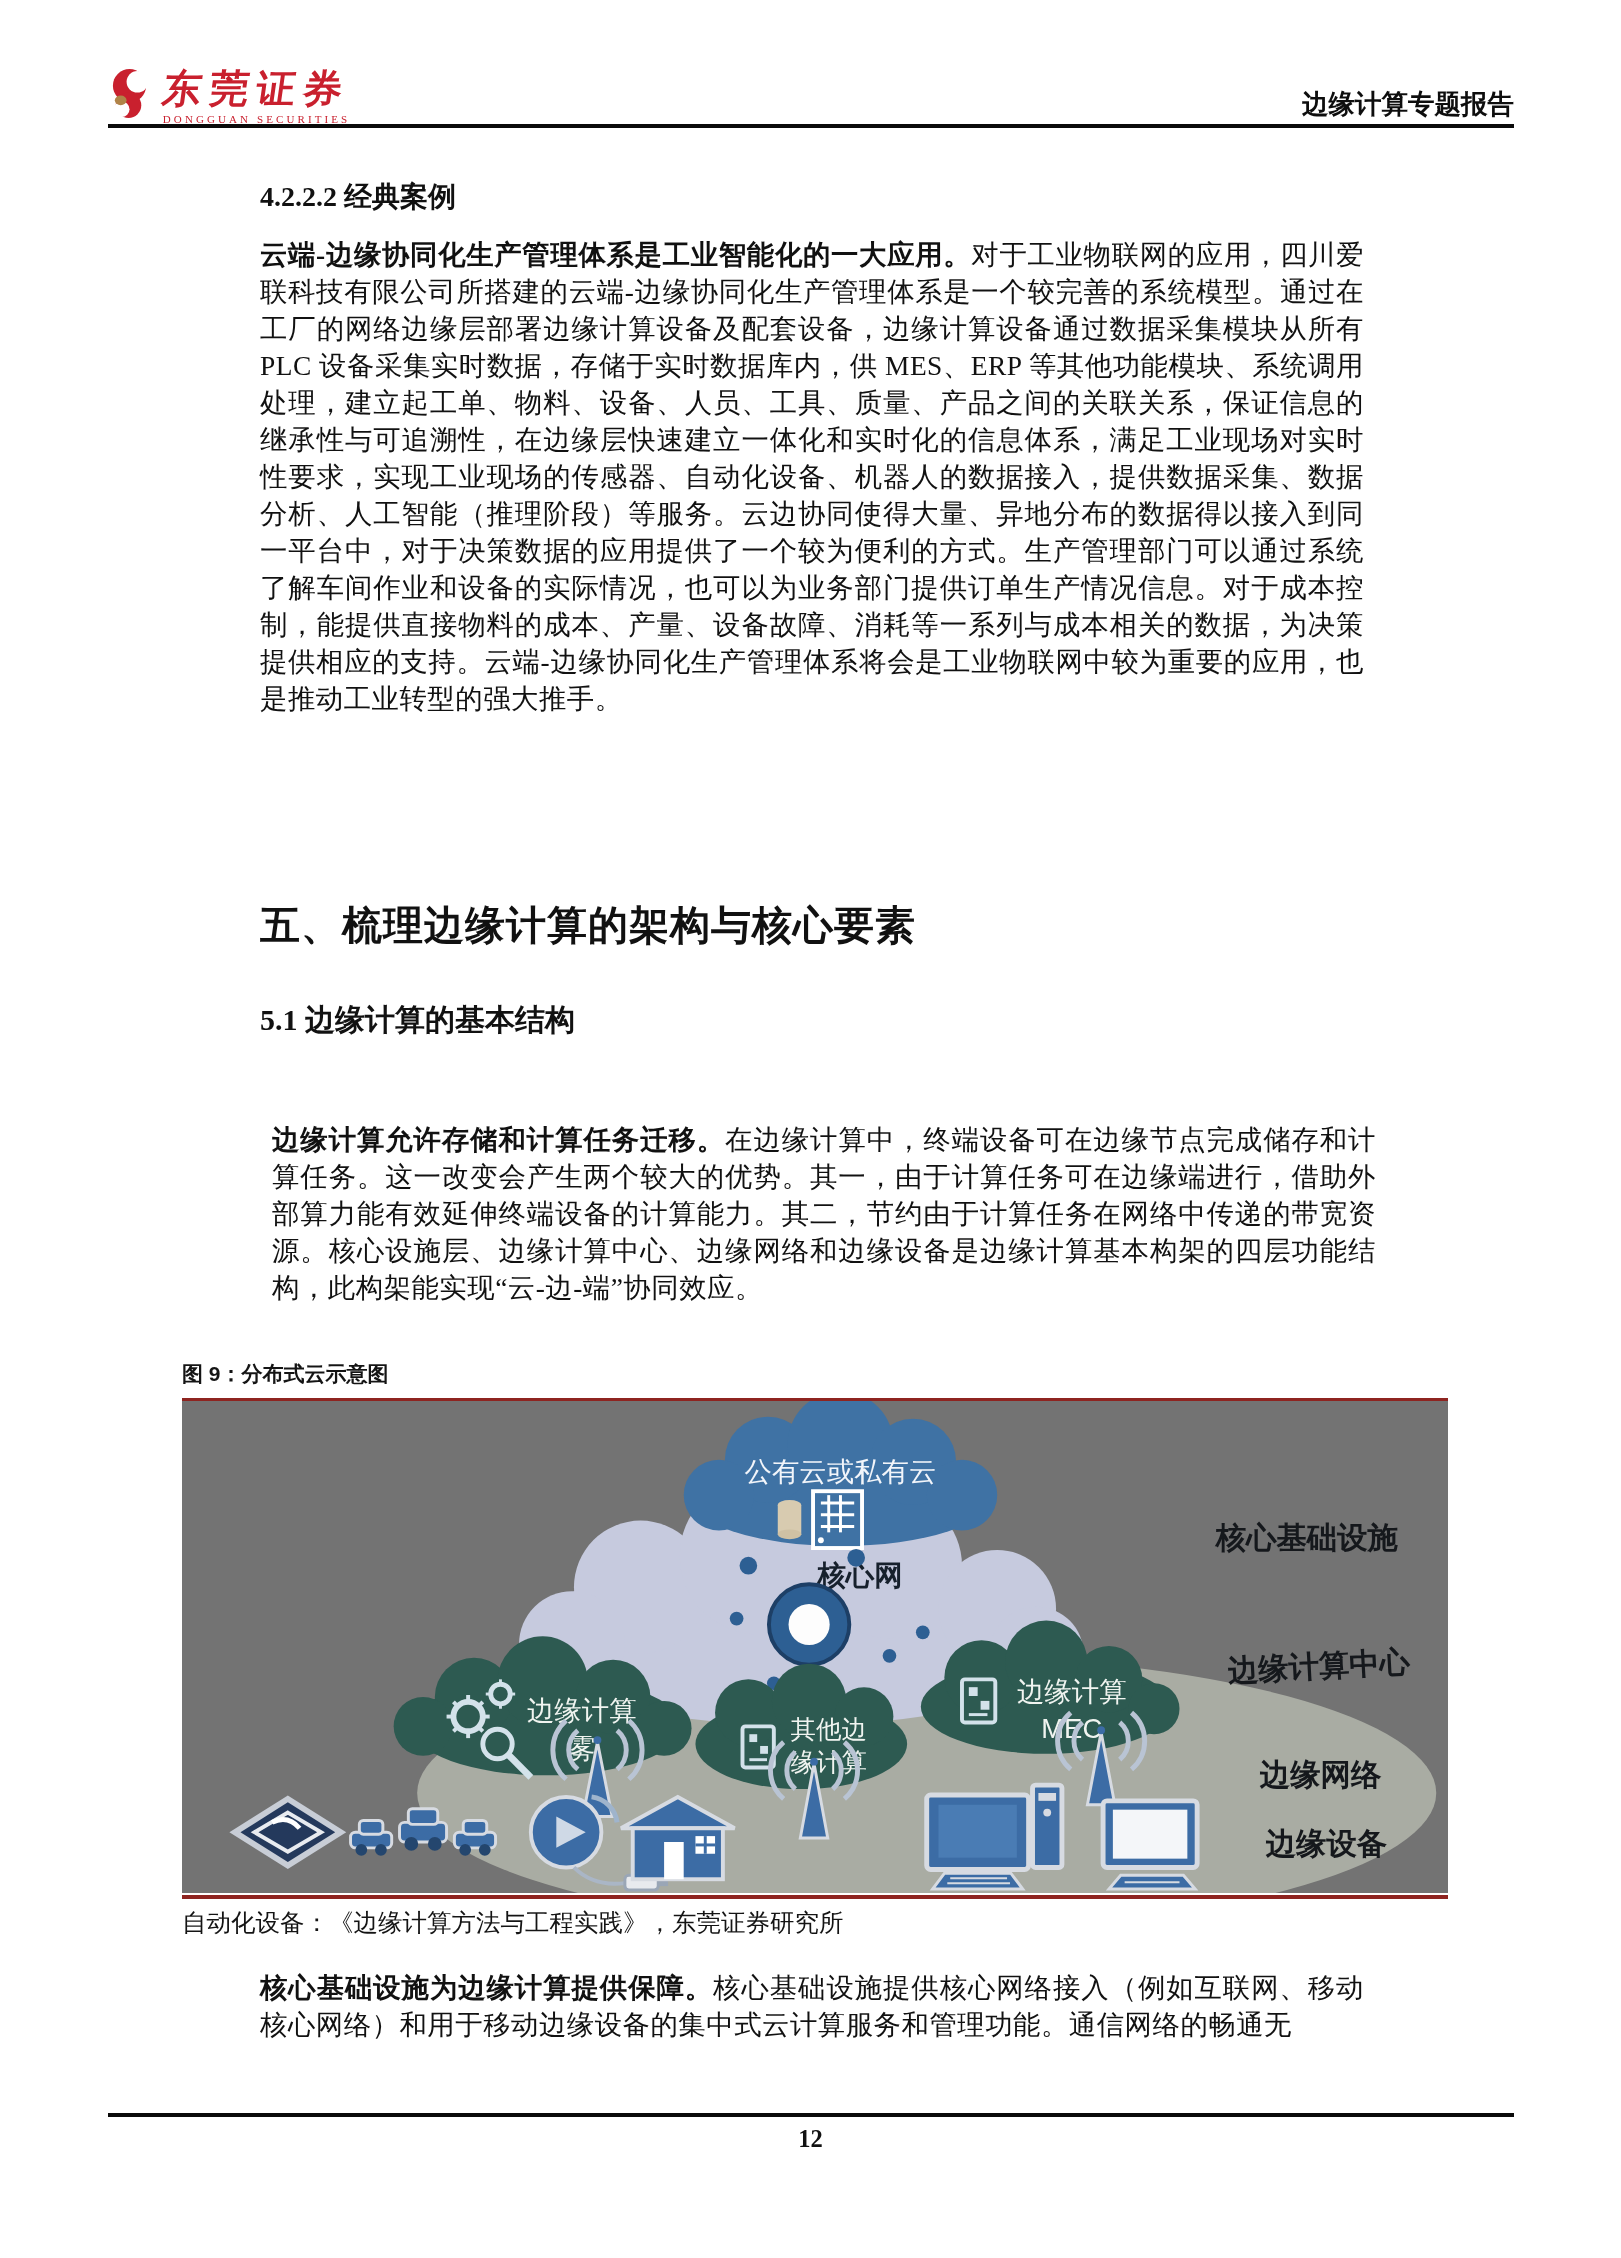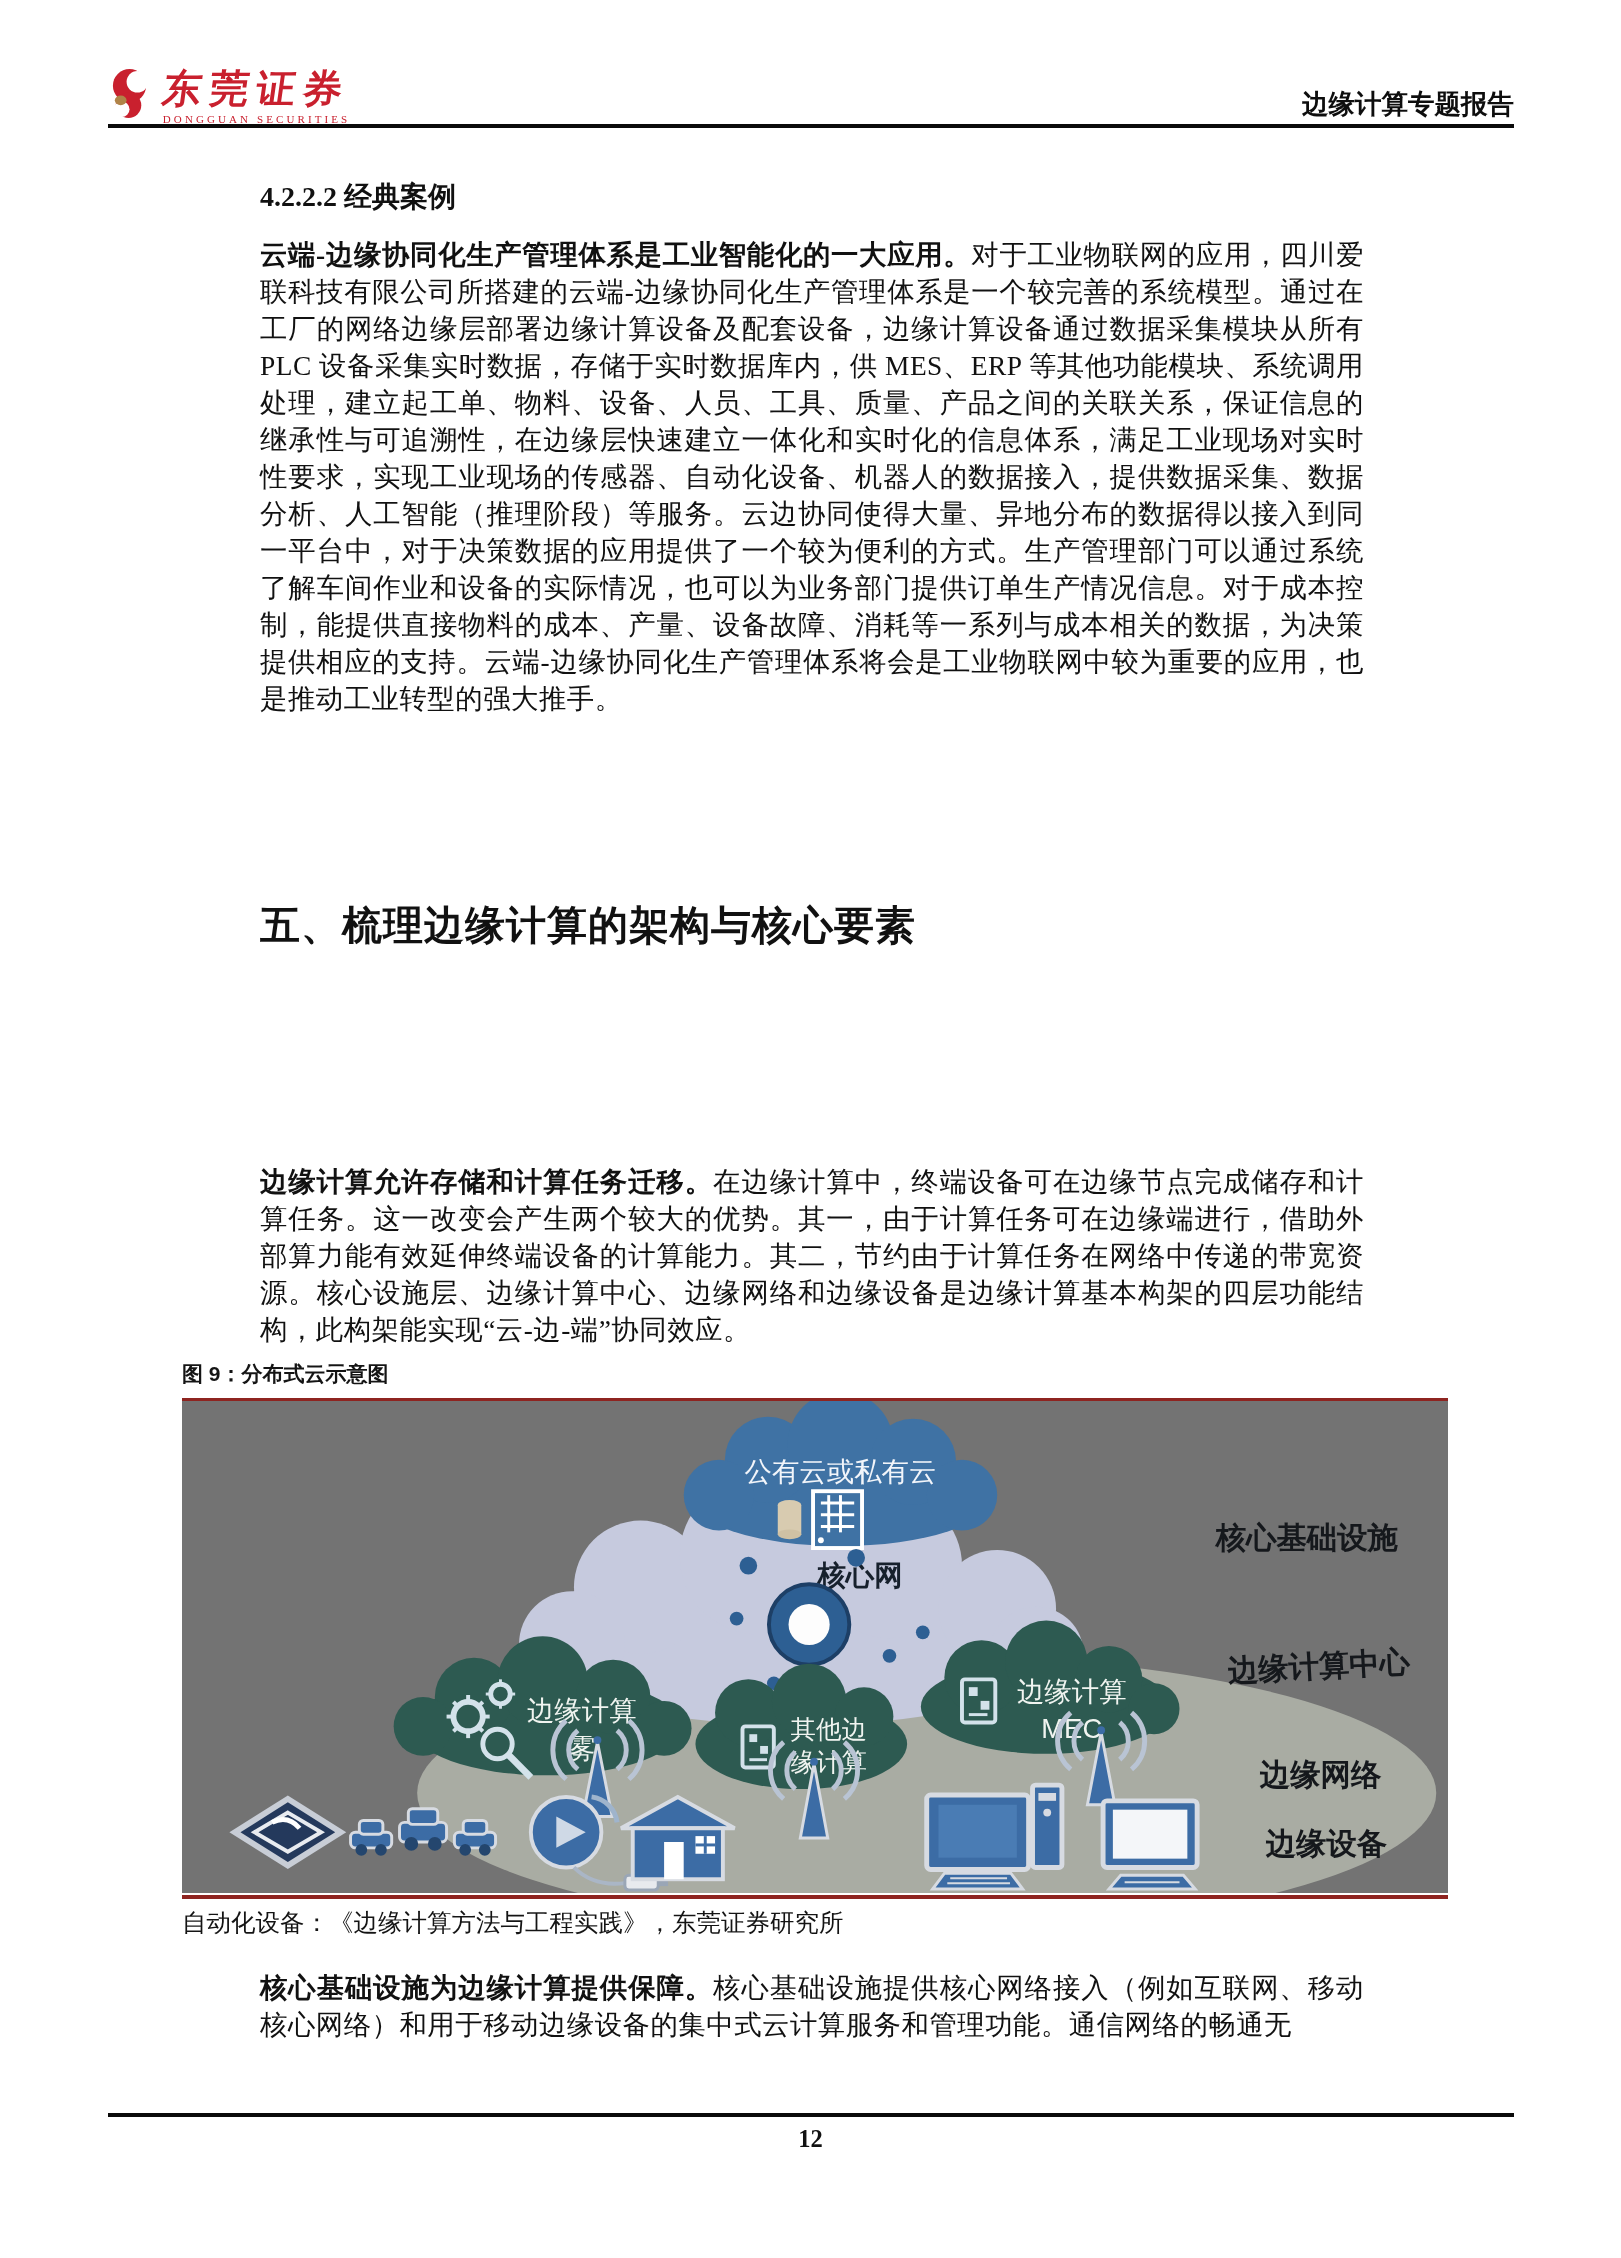--- a/index.html
+++ b/index.html
@@ -24,21 +24,21 @@
   }
   .header-rule{position:absolute;top:124px;left:108px;width:1406px;height:3.9px;background:#0a0a0a;}
   
   .col{position:absolute;left:260px;width:1104px;}
   .h4222{top:178px;font-size:28px;font-weight:bold;}
   .h-five{top:898px;font-size:40px;font-weight:bold;letter-spacing:1px;}
   .h-51{top:1000px;font-size:30px;font-weight:bold;}
   .body-p{font-size:27.4px;line-height:37px;text-align:justify;letter-spacing:0.5px;}
   .body-p .lead{font-weight:bold;}
   .p1{top:237px;}
-  .p2{top:1164px;}
+  .p2{top:1122px;margin-left:12px;}
   .p3{top:1970px;}
   
   .figure{position:absolute;left:182px;top:1360px;width:1266px;}
   .fig-caption{
     font-family:"Liberation Sans","DejaVu Sans",sans-serif;
     font-size:21px;font-weight:bold;color:#141414;padding-bottom:9.8px;
     border-bottom:3.9px solid #8e2420;
   }
   .fig-canvas{position:relative;width:1266px;height:492px;background:#737373;}
   .fig-rule-bottom{width:100%;height:3.9px;background:#8e2420;margin-top:2px;}
@@ -73,20 +73,21 @@
     </div>
     <div class="report-title">边缘计算专题报告</div>
   </div>
   <div class="header-rule"></div>
 
   <div class="col h4222">4.2.2.2 经典案例</div>
 
   <div class="col body-p p1"><span class="lead">云端-边缘协同化生产管理体系是工业智能化的一大应用。</span><span>对于工业物联网的应用，四川爱联科技有限公司所搭建的云端-边缘协同化生产管理体系是一个较完善的系统模型。通过在工厂的网络边缘层部署边缘计算设备及配套设备，边缘计算设备通过数据采集模块从所有 PLC 设备采集实时数据，存储于实时数据库内，供 MES、ERP 等其他功能模块、系统调用处理，建立起工单、物料、设备、人员、工具、质量、产品之间的关联关系，保证信息的继承性与可追溯性，在边缘层快速建立一体化和实时化的信息体系，满足工业现场对实时性要求，实现工业现场的传感器、自动化设备、机器人的数据接入，提供数据采集、数据分析、人工智能（推理阶段）等服务。云边协同使得大量、异地分布的数据得以接入到同一平台中，对于决策数据的应用提供了一个较为便利的方式。生产管理部门可以通过系统了解车间作业和设备的实际情况，也可以为业务部门提供订单生产情况信息。对于成本控制，能提供直接物料的成本、产量、设备故障、消耗等一系列与成本相关的数据，为决策提供相应的支持。云端-边缘协同化生产管理体系将会是工业物联网中较为重要的应用，也是推动工业转型的强大推手。</span></div>
 
   <div class="col h-five">五、梳理边缘计算的架构与核心要素</div>
+  <div class="col h-51">5.1 边缘计算的基本结构</div>
 
   <div class="col body-p p2"><span class="lead">边缘计算允许存储和计算任务迁移。</span><span>在边缘计算中，终端设备可在边缘节点完成储存和计算任务。这一改变会产生两个较大的优势。其一，由于计算任务可在边缘端进行，借助外部算力能有效延伸终端设备的计算能力。其二，节约由于计算任务在网络中传递的带宽资源。核心设施层、边缘计算中心、边缘网络和边缘设备是边缘计算基本构架的四层功能结构，此构架能实现“云-边-端”协同效应。</span></div>
 
   <div class="figure">
     <div class="fig-caption">图 9：分布式云示意图</div>
     <div class="fig-canvas">
       <svg width="1266" height="492" viewBox="0 0 1292 502">
 
         <ellipse cx="760" cy="400" rx="520" ry="140" fill="#eaf2dd" opacity="0.45"></ellipse>
 

